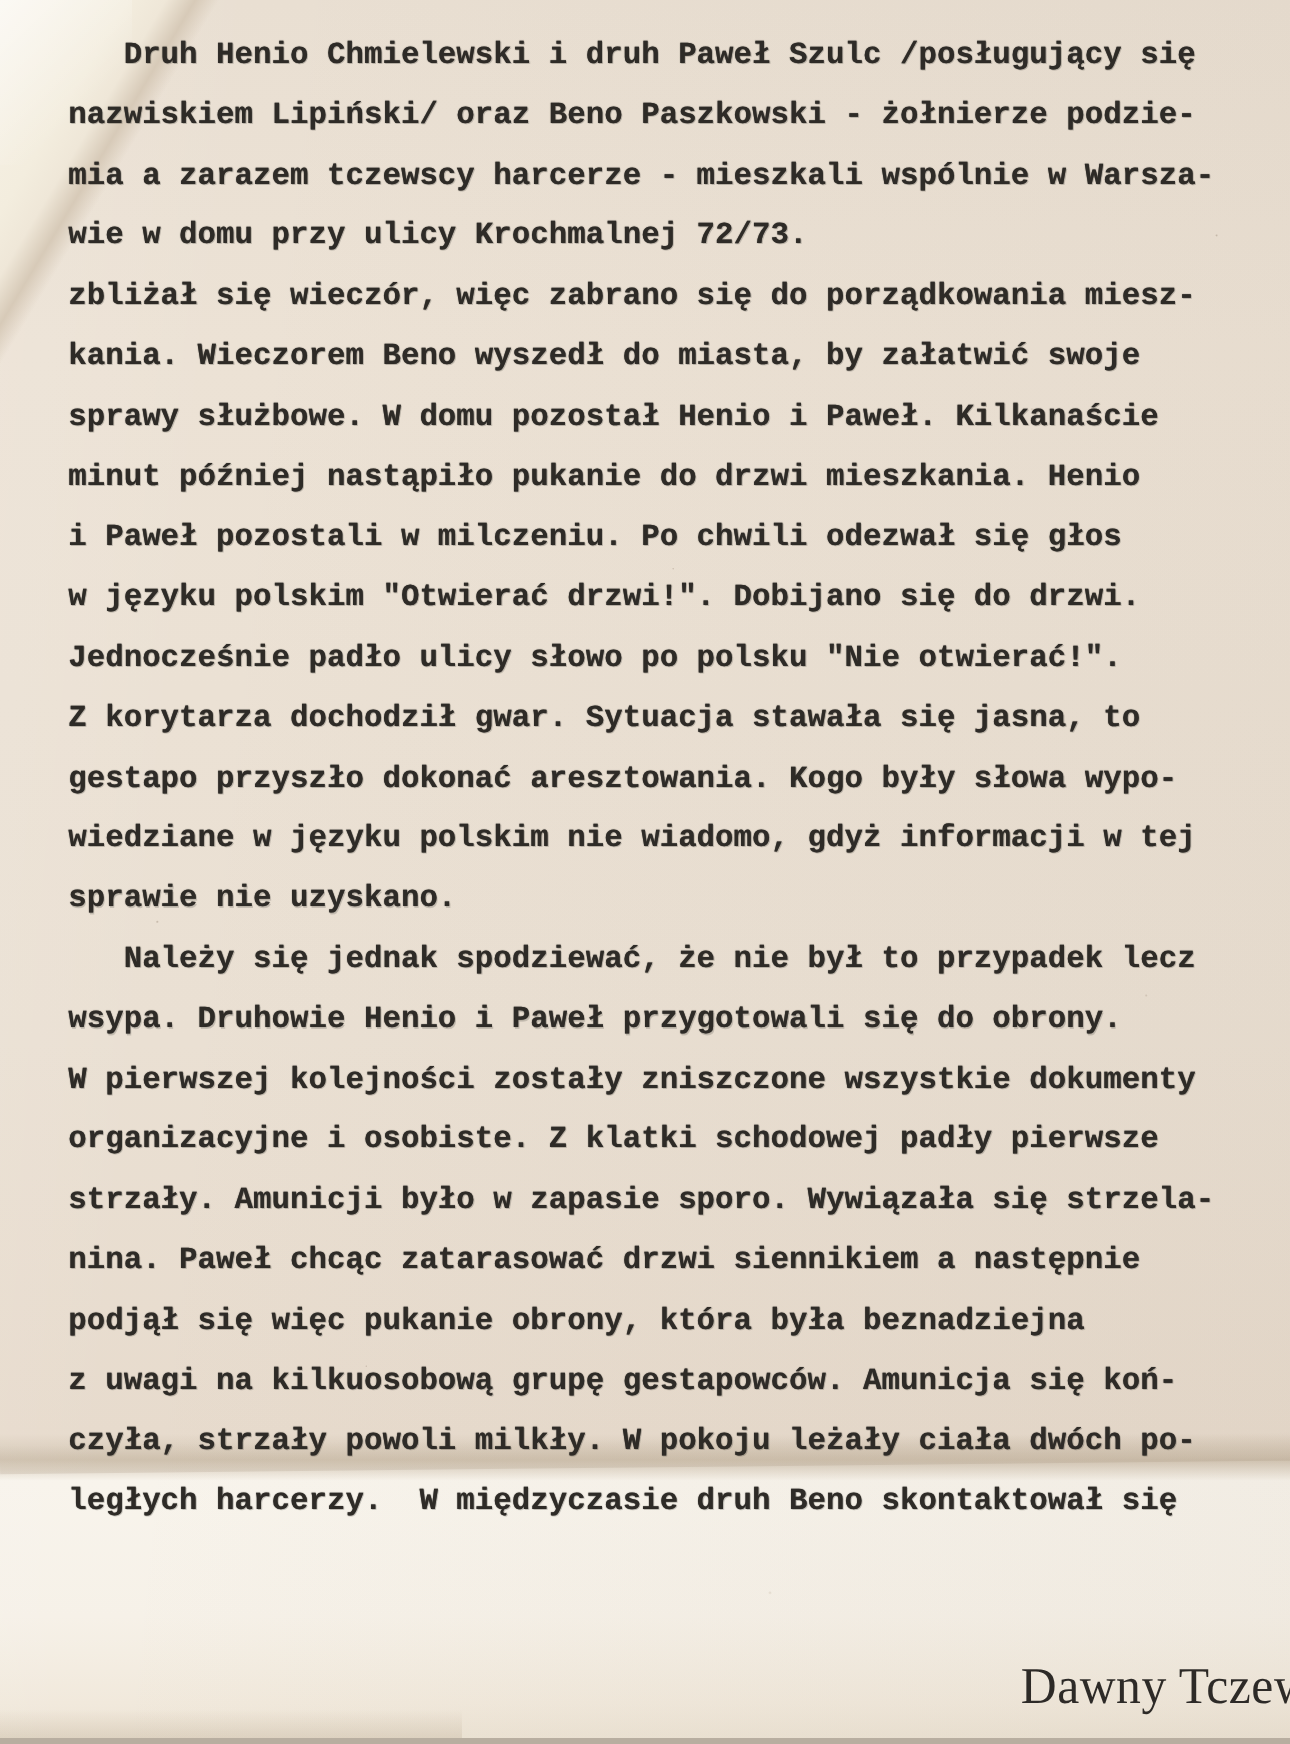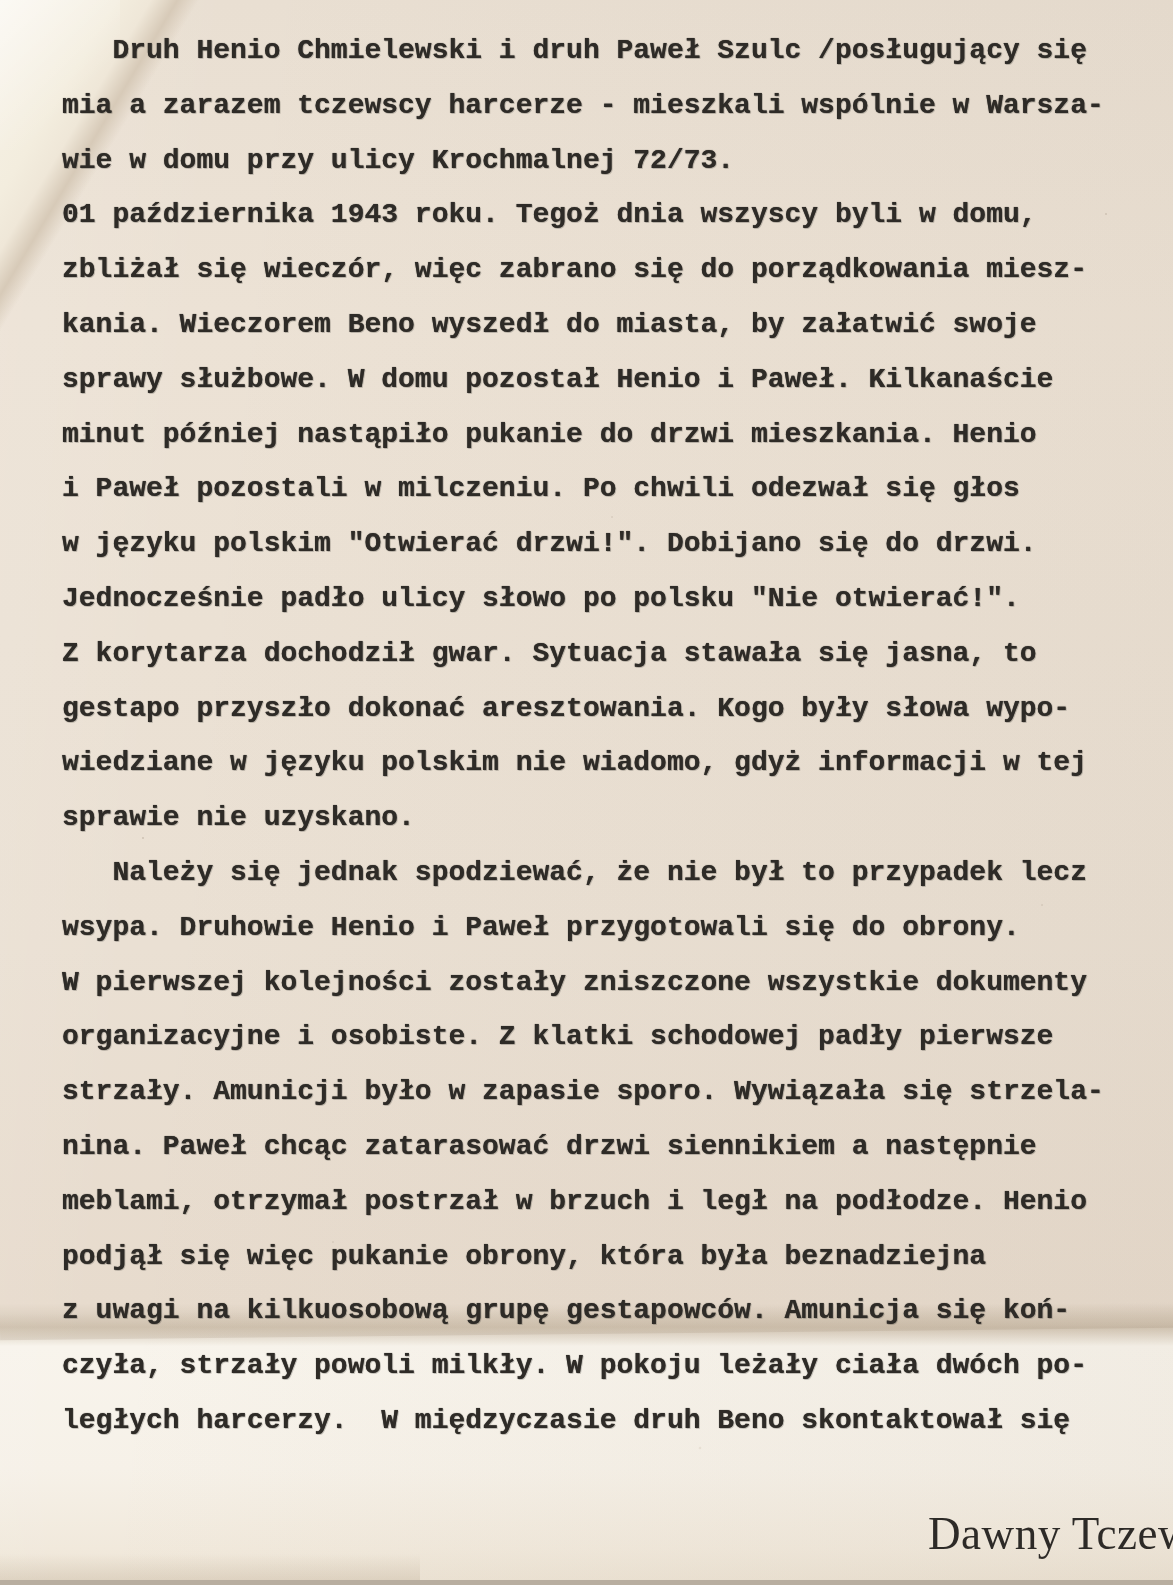--- a/index.html
+++ b/index.html
@@ -117,45 +117,44 @@
 
   <div class="fold-topleft"></div>
   <div class="fold-topleft-shine"></div>
   <div class="fold-bottom-shadow"></div>
   <div class="fold-bottomleft"></div>
   <div class="speckles"></div>
 
   <div class="typed-text">
     <div class="paragraph">
         <div class="tline">   Druh Henio Chmielewski i druh Paweł Szulc /posługujący się</div>
+        <div class="tline">nazwiskiem Lipiński/ oraz Beno Paszkowski - żołnierze podzie-</div>
         <div class="tline">mia a zarazem tczewscy harcerze - mieszkali wspólnie w Warsza-</div>
         <div class="tline">wie w domu przy ulicy Krochmalnej 72/73.</div>
       </div>
     <div class="paragraph">
-        <div class="tline">01 października 1943 roku. Tegoż dnia wszyscy byli w domu,</div>
         <div class="tline">zbliżał się wieczór, więc zabrano się do porządkowania miesz-</div>
         <div class="tline">kania. Wieczorem Beno wyszedł do miasta, by załatwić swoje</div>
         <div class="tline">sprawy służbowe. W domu pozostał Henio i Paweł. Kilkanaście</div>
         <div class="tline">minut później nastąpiło pukanie do drzwi mieszkania. Henio</div>
         <div class="tline">i Paweł pozostali w milczeniu. Po chwili odezwał się głos</div>
         <div class="tline">w języku polskim "Otwierać drzwi!". Dobijano się do drzwi.</div>
         <div class="tline">Jednocześnie padło ulicy słowo po polsku "Nie otwierać!".</div>
         <div class="tline">Z korytarza dochodził gwar. Sytuacja stawała się jasna, to</div>
         <div class="tline">gestapo przyszło dokonać aresztowania. Kogo były słowa wypo-</div>
         <div class="tline">wiedziane w języku polskim nie wiadomo, gdyż informacji w tej</div>
         <div class="tline">sprawie nie uzyskano.</div>
       </div>
     <div class="paragraph">
         <div class="tline">   Należy się jednak spodziewać, że nie był to przypadek lecz</div>
         <div class="tline">wsypa. Druhowie Henio i Paweł przygotowali się do obrony.</div>
         <div class="tline">W pierwszej kolejności zostały zniszczone wszystkie dokumenty</div>
         <div class="tline">organizacyjne i osobiste. Z klatki schodowej padły pierwsze</div>
         <div class="tline">strzały. Amunicji było w zapasie sporo. Wywiązała się strzela-</div>
         <div class="tline">nina. Paweł chcąc zatarasować drzwi siennikiem a następnie</div>
-        <div class="tline">meblami, otrzymał postrzał w brzuch i legł na podłodze. Henio</div>
         <div class="tline">podjął się więc pukanie obrony, która była beznadziejna</div>
         <div class="tline">z uwagi na kilkuosobową grupę gestapowców. Amunicja się koń-</div>
         <div class="tline">czyła, strzały powoli milkły. W pokoju leżały ciała dwóch po-</div>
         <div class="tline">ległych harcerzy.  W międzyczasie druh Beno skontaktował się</div>
       </div>
   </div>
 
   <div class="watermark">Dawny Tczew</div>
 
 </div>

